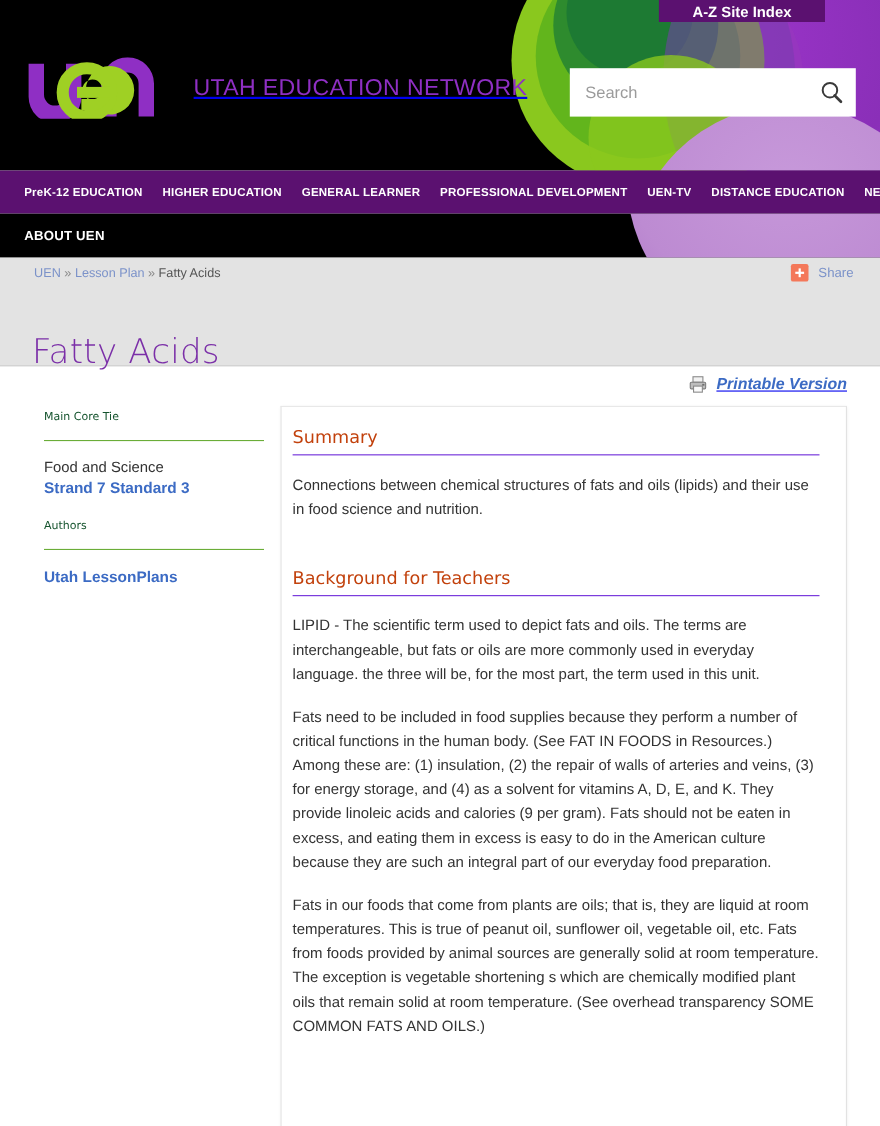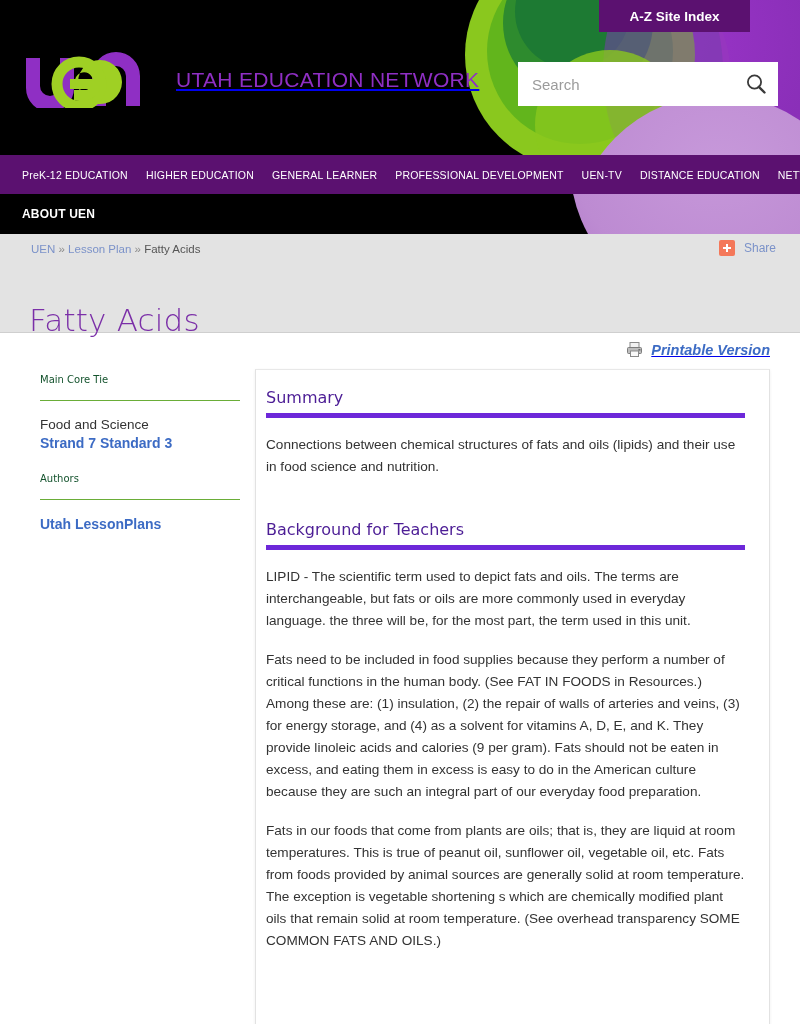--- a/index.html
+++ b/index.html
@@ -89,21 +89,21 @@
     font-size: 21px;
     letter-spacing: 0.3px;
     font-family: "Liberation Sans", sans-serif;
     font-weight: 400;
     white-space: nowrap;
   }
 
   .az-index {
     position: absolute;
     left: 599px; top: 0px;
-    width: 151px; height: 32px;
+    width: 151px; height: 20px;
     background: #5b1170;
     color: #ffffff;
     font-size: 13.5px;
     font-weight: bold;
     display: flex;
     align-items: center;
     justify-content: center;
     z-index: 10;
     cursor: pointer;
   }
@@ -144,21 +144,21 @@
     z-index: 6;
   }
   .nav-main ul {
     list-style: none; margin: 0; padding: 0;
     display: flex; align-items: center; height: 100%;
     padding-left: 22px;
   }
   .nav-main li {
     color: #ffffff;
     font-size: 10.5px;
-    font-weight: normal;
+    font-weight: bold;
     letter-spacing: 0.2px;
     margin-right: 18px;
     white-space: nowrap;
     cursor: pointer;
   }
   .nav-sub {
     position: relative;
     width: 800px;
     height: 40px;
     background: #000000;
@@ -294,27 +294,27 @@
     flex: 1;
     margin-right: 30px;
     background: #ffffff;
     border: 1px solid #e2e2e2;
     border-top: 1px solid #e8e8e8;
     box-shadow: 0 1px 3px rgba(0,0,0,0.07);
     padding: 18px 24px 30px 10px;
     min-height: 660px;
   }
   .sec-h {
-    color: #4c1d95;
+    color: #c2410c;
     font-size: 16px;
     font-weight: 400;
     font-family: "DejaVu Sans", sans-serif;
     margin: 0 0 7px 0;
     padding: 0 0 6px 0;
-    border-bottom: 5px solid #6d28d9;
+    border-bottom: 1px solid #6d28d9;
   }
   .sec-h.gap { margin-top: 42px; }
   .sec-body p {
     font-size: 13.6px;
     line-height: 22px;
     color: #333333;
     margin: 17px 0 0 0;
   }
   .sec-body p:first-child { margin-top: 16px; }
 </style>

